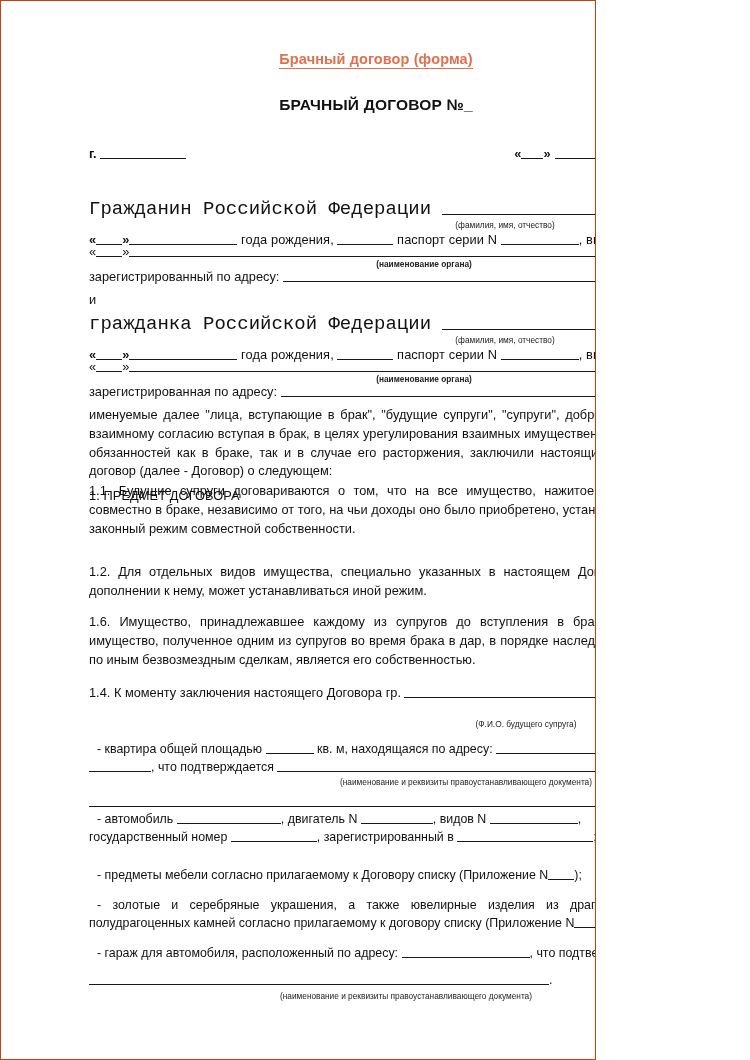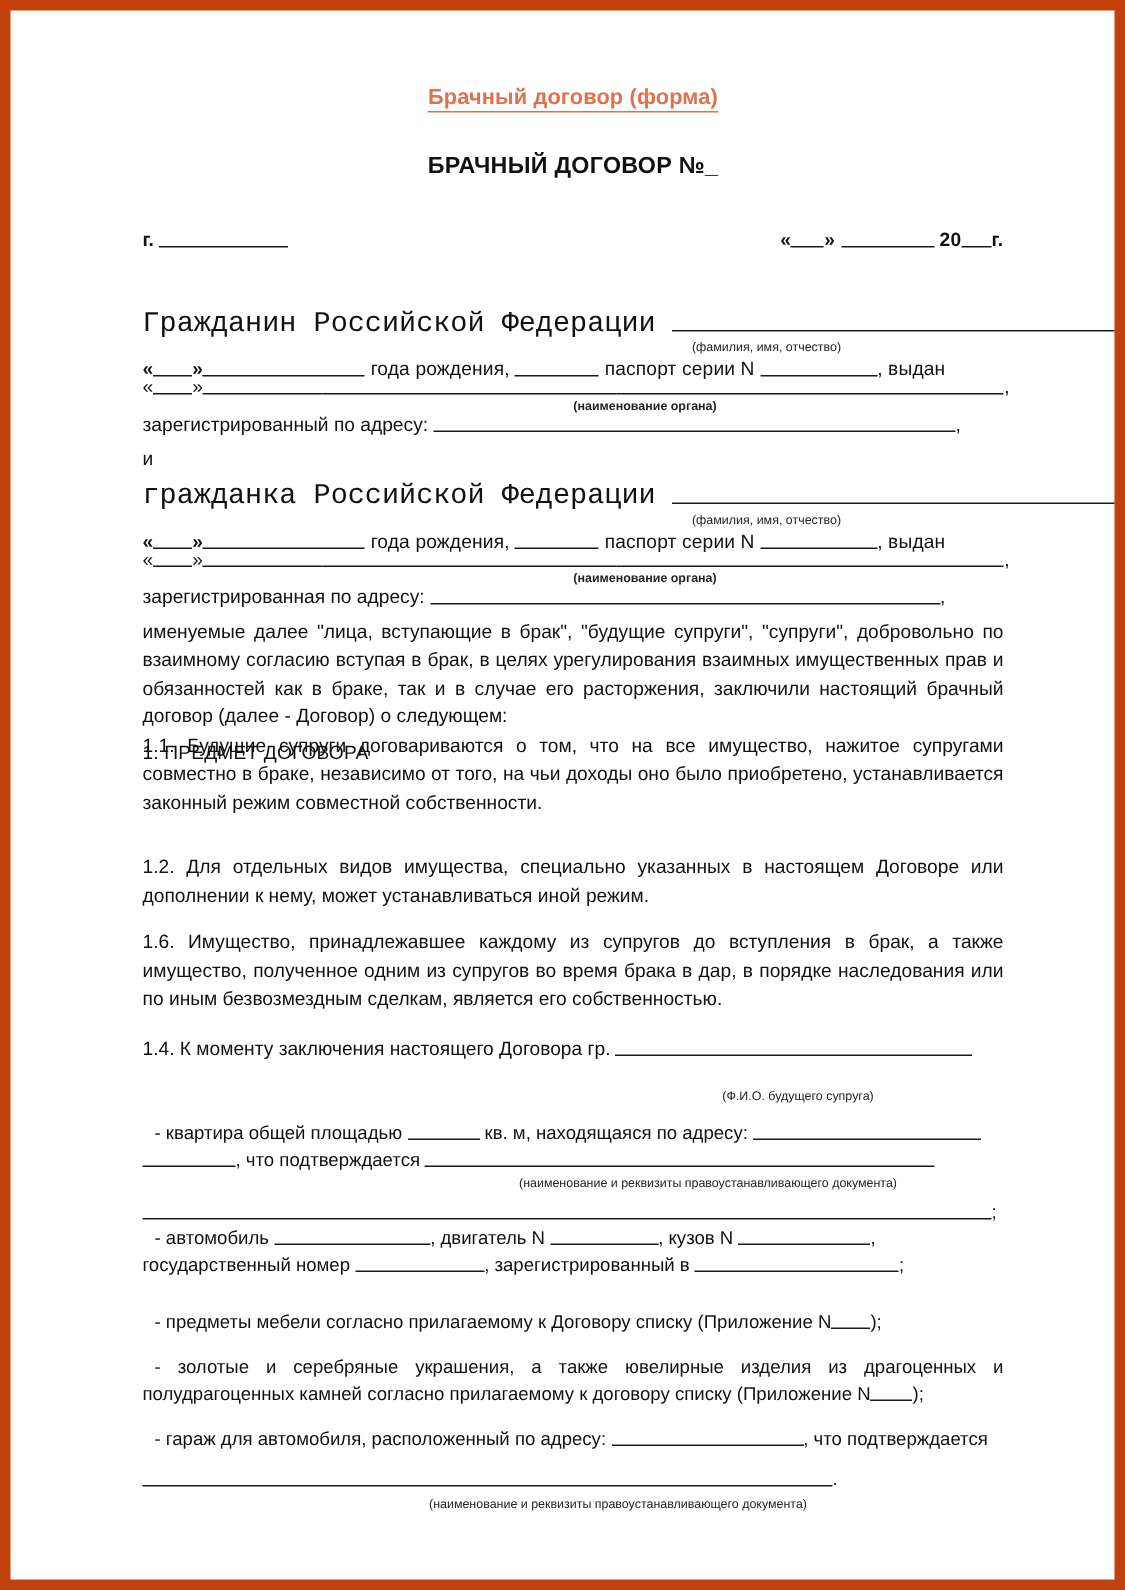--- a/index.html
+++ b/index.html
@@ -7,25 +7,25 @@
     margin: 0;
     padding: 0;
     background: #ffffff;
   }
   body {
     font-family: "Liberation Sans", "DejaVu Sans", sans-serif;
     color: #111111;
   }
   .page {
     position: relative;
-    width: 750px;
+    width: 596px;
     height: 1060px;
     box-sizing: border-box;
     background: #ffffff;
-    border: 7px solid #c2410c;
+    border: 1px solid #c2410c;
     overflow: hidden;
   }
   .sheet {
     position: absolute;
     left: 88px;
     top: 0;
     width: 574px;
   }
 
   
@@ -277,21 +277,21 @@
       <div class="caption" style="padding-left:180px;margin-top:1px">(наименование и реквизиты правоустанавливающего документа)</div>
       <div class="ln" style="margin-top:8px">
         <span class="bl" style="width:566px"></span><span>;</span>
       </div>
     </div>
 
     <div class="item" style="top:810px">
       <div class="ln">
         <span style="padding-left:8px">- автомобиль</span>
         <span class="bl" style="width:104px"></span><span>, двигатель N</span>
-        <span class="bl" style="width:72px"></span><span>, кузов N</span>
+        <span class="bl" style="width:72px"></span><span>, видов N</span>
         <span class="bl" style="width:88px"></span><span>,</span>
       </div>
       <div class="ln">
         <span>государственный номер</span>
         <span class="bl" style="width:86px"></span><span>, зарегистрированный в</span>
         <span class="bl" style="width:136px"></span><span>;</span>
       </div>
     </div>
 
     <div class="item" style="top:866px">

